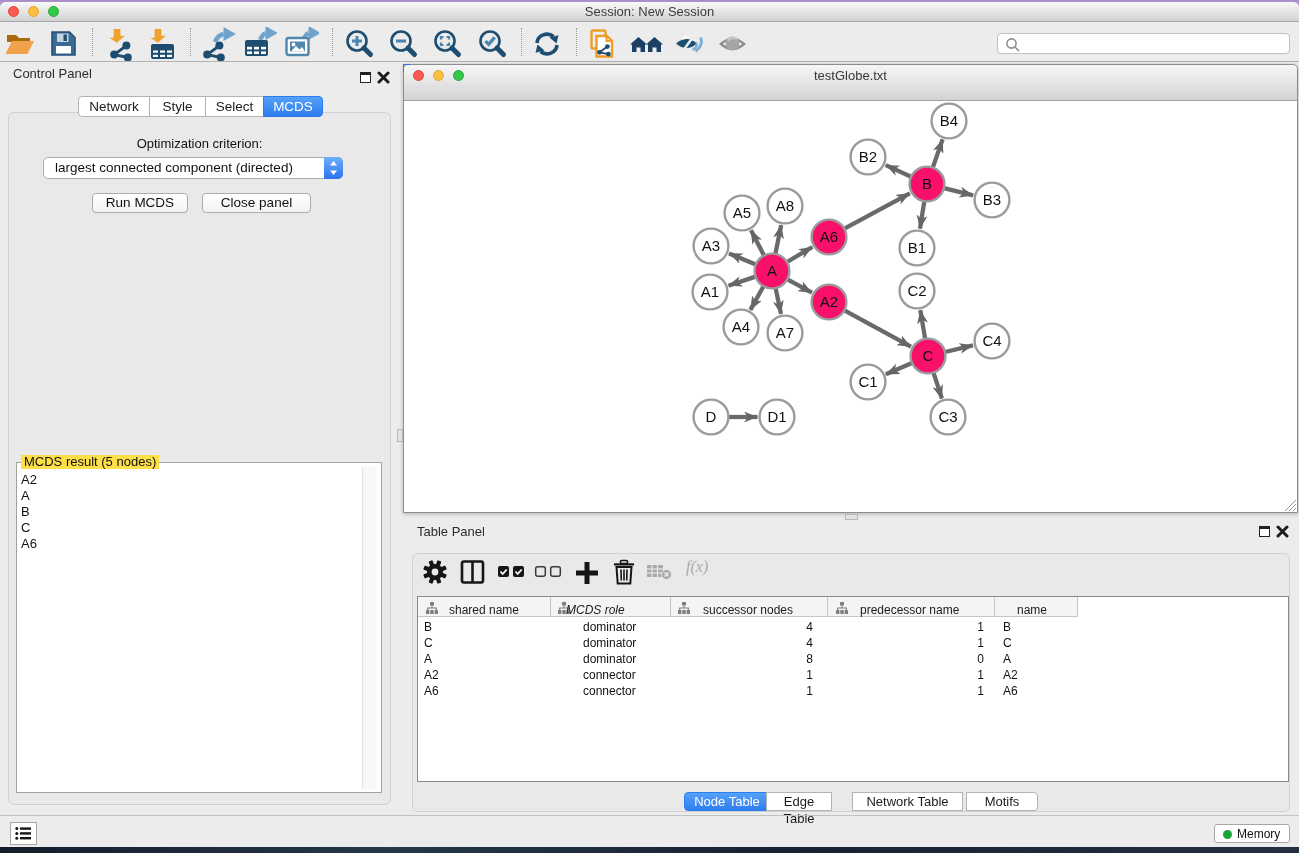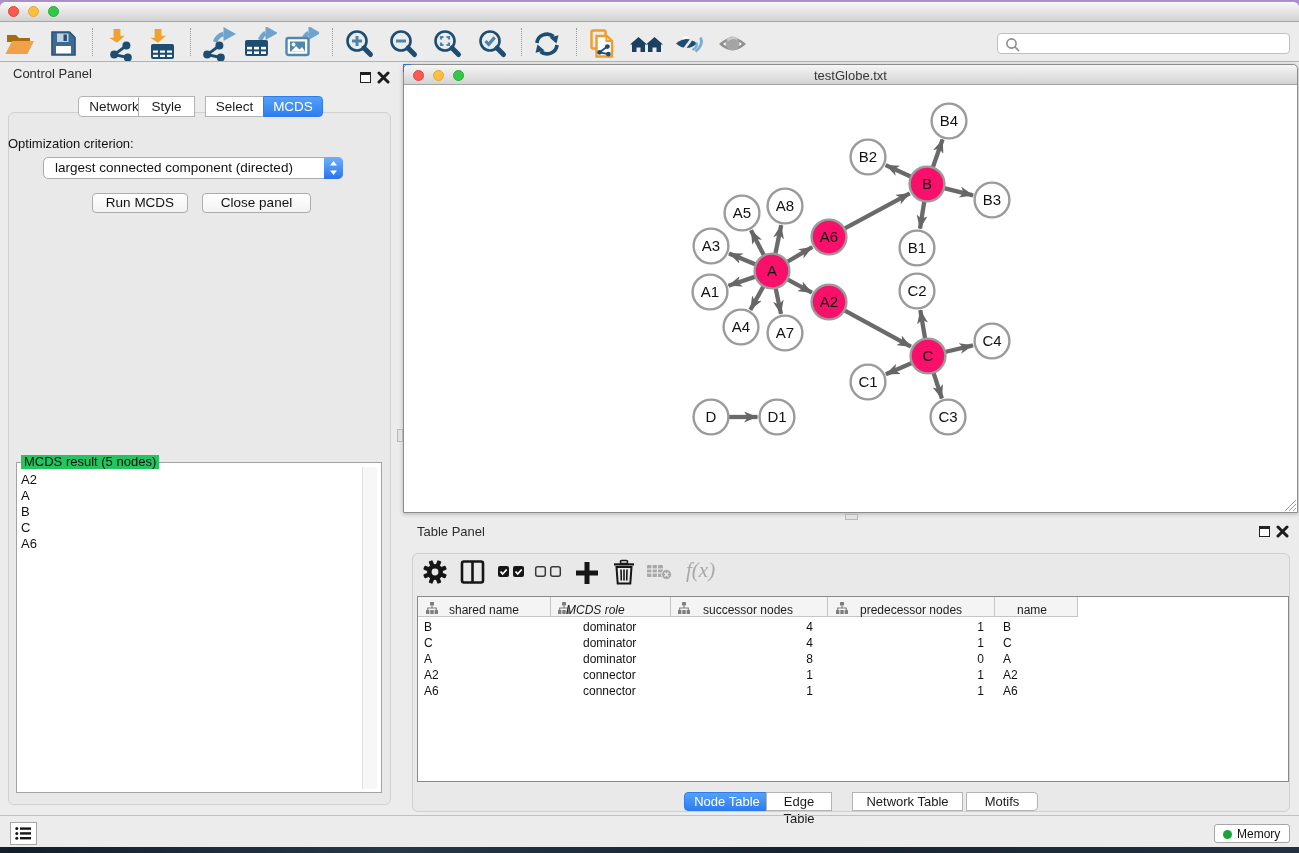--- a/index.html
+++ b/index.html
@@ -24,39 +24,39 @@
 
 
 #search { left:997px; top:11px; width:293px; height:21px; background:#fff; border:1px solid #c0c0c0; border-radius:4px; }
 
 
 #cpTitle { left:13px; top:66px; font-size:13px; color:#2c2c2c; }
 #cpMax { left:360px; top:72px; width:11px; height:11px; border:1.5px solid #222; border-top:3px solid #222; background:#fff; }
 #cpBox { left:8px; top:112px; width:383px; height:693px; background:#e9e9e9; border:1px solid #d0d0d0; border-radius:6px; }
 .tab { top:96px; height:21px; background:#fff; border:1px solid #b3b3b3; font-size:13.5px; color:#1a1a1a; text-align:center; line-height:19px; }
 #tabNetwork { left:78px; width:72px; border-radius:4px 0 0 4px; }
-#tabStyle { left:138px; width:57px; }
+#tabStyle { left:149px; width:57px; }
 #tabSelect { left:205px; width:59px; }
 #tabMCDS { left:263px; width:60px; background:linear-gradient(#55a1f8,#2e7df0); color:#fff; border-color:#2e7df0; border-radius:0 4px 4px 0; }
 
-#optLabel { left:8px; top:136px; width:383px; text-align:left; font-size:13px; color:#111; }
+#optLabel { left:8px; top:136px; width:383px; text-align:center; font-size:13px; color:#111; }
 #dropdown { left:43px; top:157px; width:300px; height:22px; background:#fff; border:1px solid #ababab; border-radius:5px; font-size:13.5px; color:#111; line-height:20px; padding-left:11px; }
 #ddCap { right:-1px; top:-1px; width:19px; height:22px; background:linear-gradient(#6fb0fb,#2a74ec); border-radius:0 5px 5px 0; }
 .btn { top:193px; height:20px; background:linear-gradient(#ffffff,#f2f2f2); border:1px solid #adadad; border-radius:4px; font-size:13.5px; color:#111; text-align:center; line-height:18px; }
 #btnRun { left:92px; width:96px; }
 #btnClose { left:202px; width:109px; }
 
 #grpBox { left:16px; top:462px; width:366px; height:331px; border:1px solid #a3a3a3; background:#fff; }
-#grpLabel { left:21px; top:455px; background:#22c55e; padding:0 3px; font-size:13px; color:#111; line-height:14px; }
+#grpLabel { left:21px; top:455px; background:#fde047; padding:0 3px; font-size:13px; color:#111; line-height:14px; }
 #grpScroll { left:345px; top:4px; width:15px; height:322px; background:#f7f7f7; border-left:1px solid #e3e3e3; }
 #mcdsList { left:21px; top:472px; font-size:13px; color:#111; line-height:16px; }
 
 
 #netWin { left:403px; top:64px; width:895px; height:449px; background:#fff; border:1px solid #8d8d8d; border-radius:5px 5px 0 0; box-shadow:0 1px 4px rgba(0,0,0,0.25); }
-#netTitle { left:0; top:0; width:100%; height:20px; background:linear-gradient(#f6f6f6,#d3d3d3); border-radius:5px 5px 0 0; border-bottom:1px solid #a2a2a2; }
+#netTitle { left:0; top:0; width:100%; height:36px; background:linear-gradient(#f6f6f6,#d3d3d3); border-radius:5px 5px 0 0; border-bottom:1px solid #a2a2a2; }
 #netTitleText { width:100%; top:3px; text-align:center; font-size:13px; color:#383838; }
 
 
 #tpTitle { left:417px; top:524px; font-size:13px; color:#2c2c2c; }
 #tpMax { left:1259px; top:526px; width:11px; height:11px; border:1.5px solid #222; border-top:3px solid #222; background:#fff; }
 #tpBox { left:412px; top:553px; width:878px; height:259px; background:#e9e9e9; border:1px solid #d0d0d0; border-radius:6px; }
 
 #tbl { left:417px; top:596px; width:872px; height:186px; background:#fff; border:1px solid #8a8a8a; }
 #tblHead { left:0; top:0; width:660px; height:20px; background:#f4f4f4; border-bottom:1px solid #c6c6c6; border-right:1px solid #c6c6c6; }
 .hdiv { top:0; width:0; height:20px; border-left:1px solid #c6c6c6; }
@@ -78,20 +78,21 @@
 #deskBottom { left:0; top:847px; width:1299px; height:6px; background:linear-gradient(90deg,#131d2a,#263748 30%,#16222f 60%,#22303f); }
 </style>
 </head>
 <body>
 <div class="abs" id="deskTop"></div>
 <div class="abs" id="mainWin"></div>
 <div class="abs" id="titlebar">
   <div class="abs tl" style="left:8px;background:#fb5a50;border:0.5px solid #e1443c;"></div>
   <div class="abs tl" style="left:28px;background:#fdbe41;border:0.5px solid #e0a932;"></div>
   <div class="abs tl" style="left:48px;background:#34c84a;border:0.5px solid #2ba836;"></div>
+  <div class="abs" id="titleText">Session: New Session</div>
 </div>
 <div class="abs" id="toolbar">
 <svg class="abs ticon" style="left:3px;top:5px;" width="36" height="34" viewBox="0 0 36 34">
       <path d="M4 8 h9 l3 3 h11 v4 H4 z" fill="#a86b0c"></path>
       <path d="M2.5 27 L9 14 H31 L24.5 27 Z" fill="#f0a149"></path>
     </svg>
 <svg class="abs ticon" style="left:47px;top:5px;" width="36" height="34" viewBox="0 0 36 34">
       <path d="M5 5 h17.5 l5.5 5.5 V28 H5 z" fill="#3a6b94" stroke="#2a5176" stroke-width="1.6"></path>
       <rect x="10" y="6.5" width="11.5" height="8.5" fill="#bfd3e2"></rect>
       <rect x="16.5" y="7.5" width="3.4" height="6.5" fill="#26506f"></rect>
@@ -395,21 +396,21 @@
     <rect x="1" y="6" width="16" height="12" rx="1" fill="#a8a8a8"></rect>
     <g stroke="#e9e9e9" stroke-width="1.2">
       <line x1="1" y1="10" x2="17" y2="10"></line>
       <line x1="1" y1="14" x2="17" y2="14"></line>
       <line x1="6" y1="6" x2="6" y2="18"></line>
       <line x1="11.5" y1="6" x2="11.5" y2="18"></line>
     </g>
     <circle cx="20.5" cy="15.5" r="5" fill="#a8a8a8" stroke="#e9e9e9" stroke-width="1"></circle>
     <path d="M18.5 13.5 l4 4 M22.5 13.5 l-4 4" stroke="#e9e9e9" stroke-width="1.6"></path>
   </svg>
-<div class="abs" style="left:686px;top:558px;font-family:'Liberation Serif',serif;font-style:italic;font-size:21px;color:#a9a9a9;">f(x)</div>
+<div class="abs" style="left:686px;top:558px;font-family:'Liberation Serif',serif;font-style:italic;font-size:16px;color:#a9a9a9;">f(x)</div>
 <div class="abs" id="tbl">
   <div class="abs" id="tblHead">
       <svg width="12" height="12" viewBox="0 0 12 12" style="position:absolute;left:8px;top:5px;">
         <g fill="#7d7d7d">
           <rect x="4" y="0" width="4" height="3.4" rx="0.5"></rect>
           <rect x="0" y="8" width="3.4" height="4" rx="0.5"></rect>
           <rect x="4.3" y="8" width="3.4" height="4" rx="0.5"></rect>
           <rect x="8.6" y="8" width="3.4" height="4" rx="0.5"></rect>
         </g>
         <path d="M6 3.4 V6 M1.7 8 V6 h8.6 V8" stroke="#7d7d7d" stroke-width="1.1" fill="none"></path>
@@ -437,21 +438,21 @@
       <div class="abs hcell" style="left:285px;">successor nodes</div>
       <svg width="12" height="12" viewBox="0 0 12 12" style="position:absolute;left:418px;top:5px;">
         <g fill="#7d7d7d">
           <rect x="4" y="0" width="4" height="3.4" rx="0.5"></rect>
           <rect x="0" y="8" width="3.4" height="4" rx="0.5"></rect>
           <rect x="4.3" y="8" width="3.4" height="4" rx="0.5"></rect>
           <rect x="8.6" y="8" width="3.4" height="4" rx="0.5"></rect>
         </g>
         <path d="M6 3.4 V6 M1.7 8 V6 h8.6 V8" stroke="#7d7d7d" stroke-width="1.1" fill="none"></path>
       </svg>
-      <div class="abs hcell" style="left:442px;">predecessor nodes</div>
+      <div class="abs hcell" style="left:442px;">predecessor name</div>
       <div class="abs hcell" style="left:599px;">name</div>
       <div class="abs hdiv" style="left:132px;"></div>
       <div class="abs hdiv" style="left:252px;"></div>
       <div class="abs hdiv" style="left:409px;"></div>
       <div class="abs hdiv" style="left:576px;"></div>
       <div class="abs hdiv" style="left:659px;"></div>
     </div>
 <div class="abs trow" style="left:0;top:23px;width:100%;">
 <span class="cell" style="left:6px;">B</span>
 <span class="cell" style="left:165px;">dominator</span>

